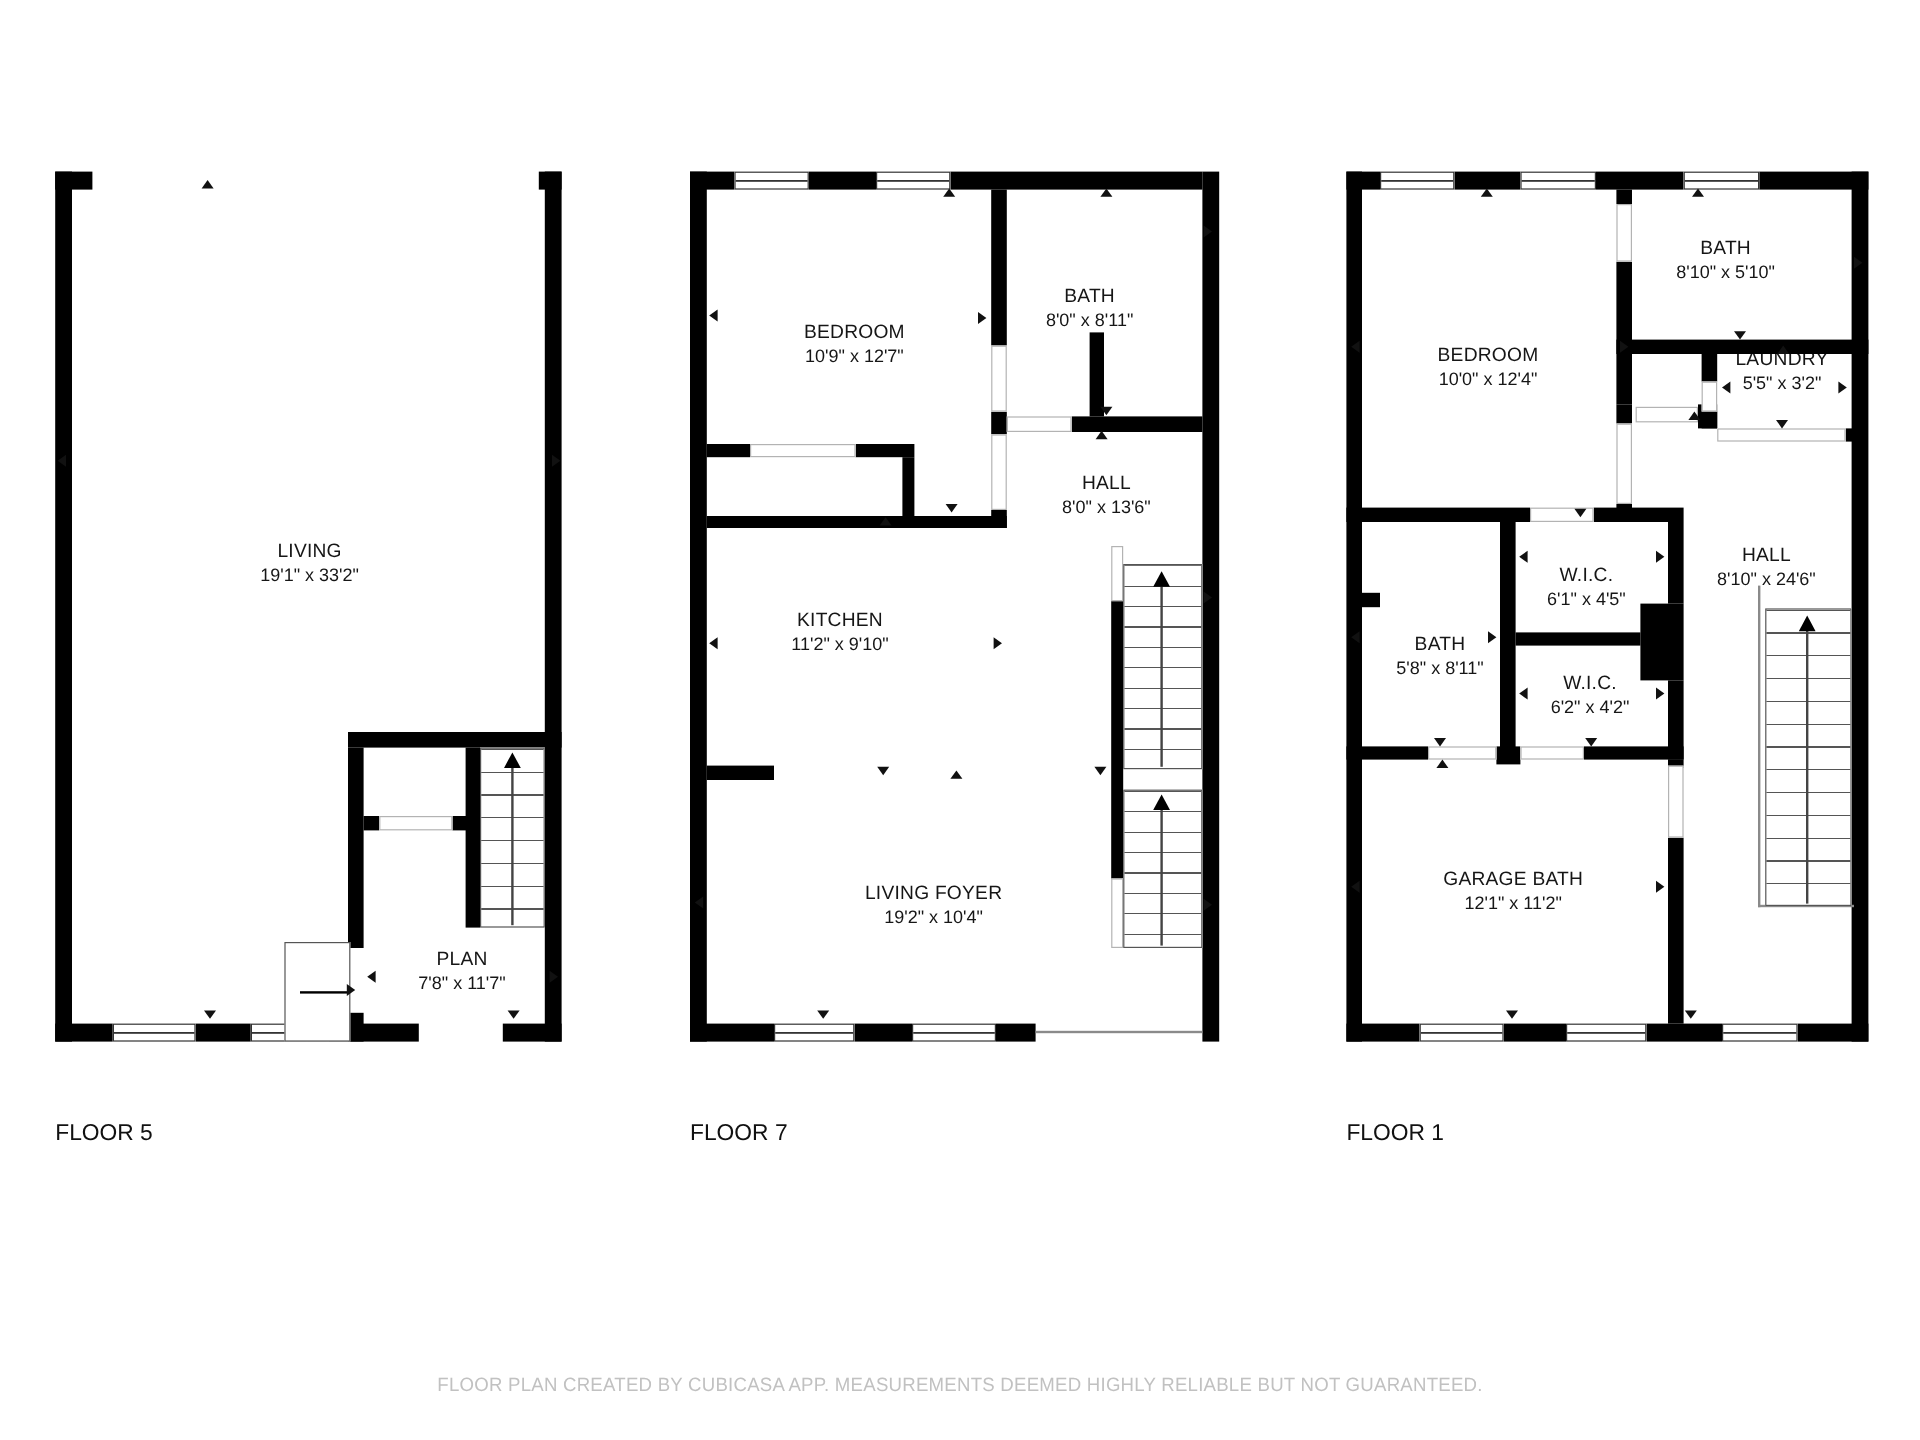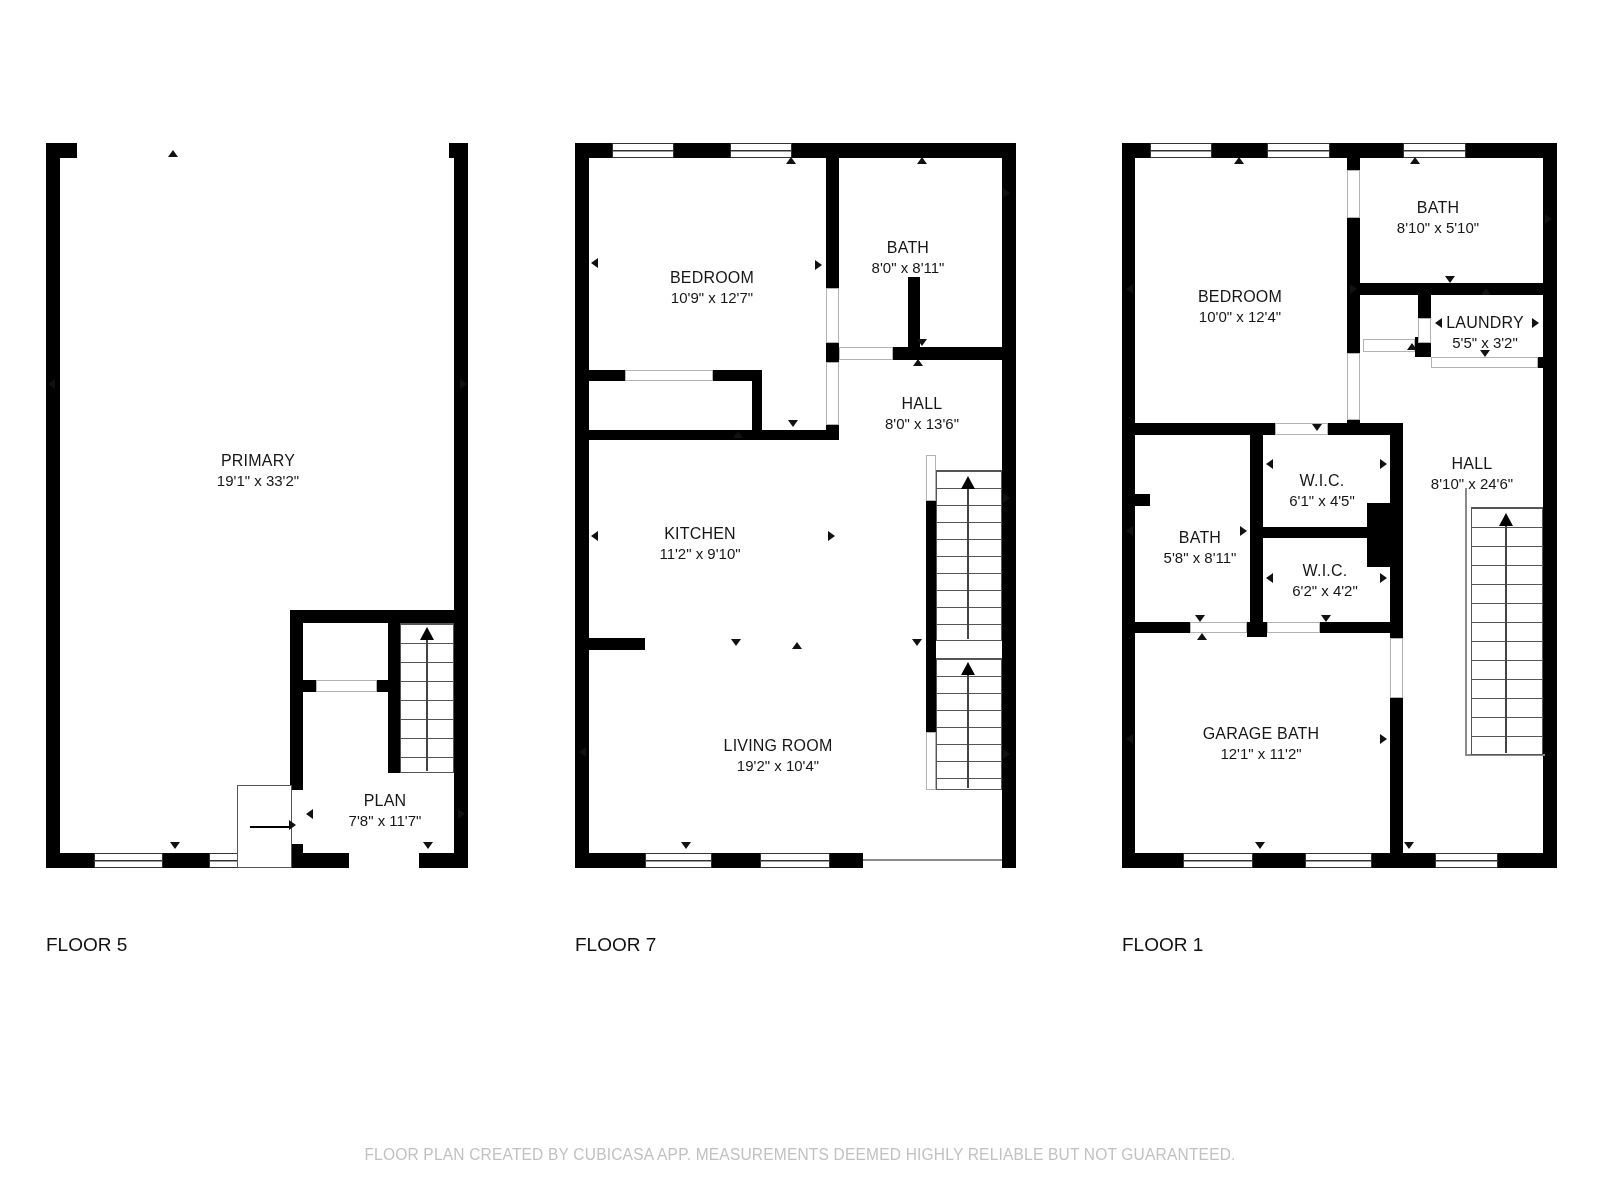--- a/index.html
+++ b/index.html
@@ -25,56 +25,56 @@
   .tl{width:0;height:0;border-top:5px solid transparent;border-bottom:5px solid transparent;border-right:7px solid #111;}
   .tr{width:0;height:0;border-top:5px solid transparent;border-bottom:5px solid transparent;border-left:7px solid #111;}
   .sau{width:0;height:0;border-left:7px solid transparent;border-right:7px solid transparent;border-bottom:13px solid #000;}
 </style>
 </head>
 <body>
 
 <div id="canvas">
 
   <div class="room" style="left:258px;top:470px">
-      <div class="rn">PRIMARY</div>
+      <div class="rn">LIVING</div>
       <div class="rd">19'1" x 33'2"</div>
     </div>
   <div class="room" style="left:385px;top:810px">
       <div class="rn">PLAN</div>
       <div class="rd">7'8" x 11'7"</div>
     </div>
   <div class="room" style="left:712px;top:287px">
       <div class="rn">BEDROOM</div>
       <div class="rd">10'9" x 12'7"</div>
     </div>
   <div class="room" style="left:908px;top:257px">
       <div class="rn">BATH</div>
       <div class="rd">8'0" x 8'11"</div>
     </div>
   <div class="room" style="left:922px;top:413px">
       <div class="rn">HALL</div>
       <div class="rd">8'0" x 13'6"</div>
     </div>
-  <div class="room" style="left:700px;top:543px">
+  <div class="room" style="left:700px;top:527px">
       <div class="rn">KITCHEN</div>
       <div class="rd">11'2" x 9'10"</div>
     </div>
   <div class="room" style="left:778px;top:755px">
-      <div class="rn">LIVING ROOM</div>
+      <div class="rn">LIVING FOYER</div>
       <div class="rd">19'2" x 10'4"</div>
     </div>
   <div class="room" style="left:1240px;top:306px">
       <div class="rn">BEDROOM</div>
       <div class="rd">10'0" x 12'4"</div>
     </div>
   <div class="room" style="left:1438px;top:217px">
       <div class="rn">BATH</div>
       <div class="rd">8'10" x 5'10"</div>
     </div>
-  <div class="room" style="left:1485px;top:332px">
+  <div class="room" style="left:1485px;top:310px">
       <div class="rn">LAUNDRY</div>
       <div class="rd">5'5" x 3'2"</div>
     </div>
   <div class="room" style="left:1322px;top:490px">
       <div class="rn">W.I.C.</div>
       <div class="rd">6'1" x 4'5"</div>
     </div>
   <div class="room" style="left:1200px;top:547px">
       <div class="rn">BATH</div>
       <div class="rd">5'8" x 8'11"</div>

